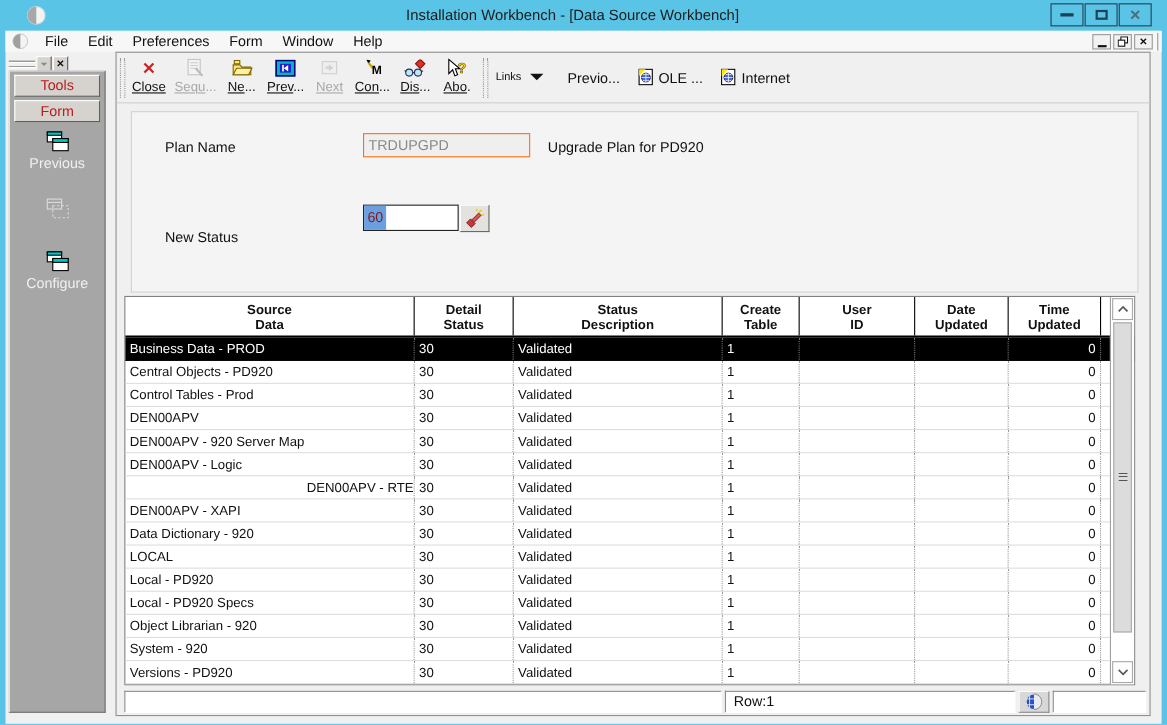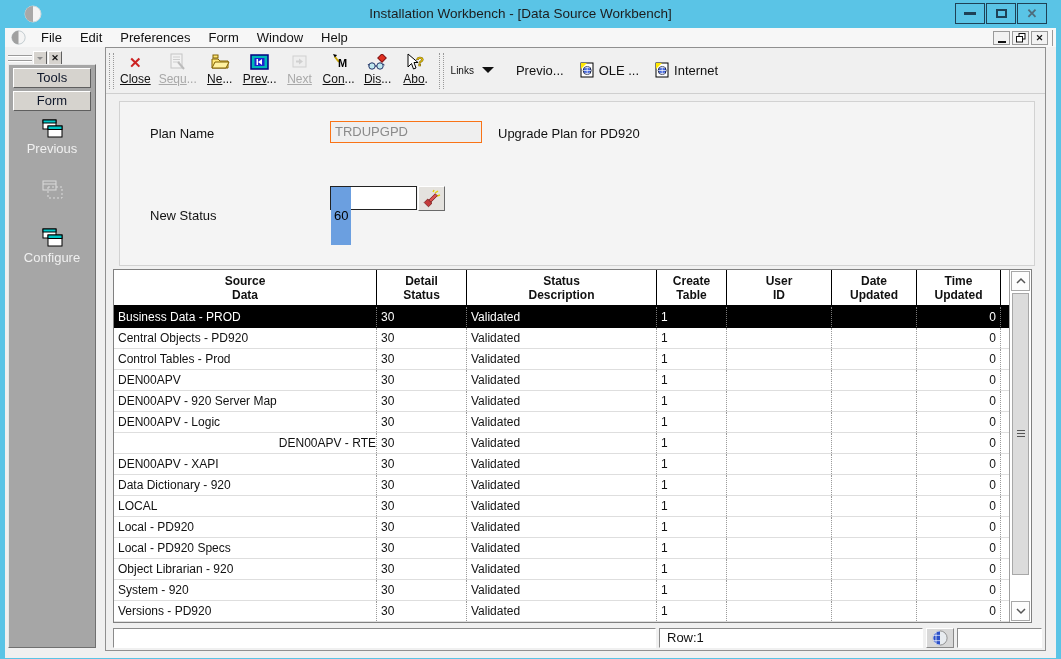--- a/index.html
+++ b/index.html
@@ -38,21 +38,21 @@
 
   
   .fastpath { position:absolute; left:3px; top:4px; height:14px; display:flex; align-items:center; }
   .fp-lines { width:24px; height:7px;
     background:linear-gradient(#9a9a9a 0 1px,#ffffff 1px 2px,transparent 2px 5px,#9a9a9a 5px 6px,#ffffff 6px 7px); }
   .fp-btn { width:14px; height:14px; margin-left:1px; background:#d6d3ce; border:1px solid; border-color:#fff #5f5f5f #5f5f5f #fff; display:flex; align-items:center; justify-content:center; font-size:9px; font-weight:bold; line-height:1; }
   .fp-caret { width:0; height:0; border:3px solid transparent; border-top-color:#8a8a8a; margin-top:3px; }
 
   
   .sidebar { position:absolute; left:3px; top:17px; width:88px; height:584px; background:var(--sidebar); border:1px solid; border-color:#e8e8e8 #707070 #707070 #e8e8e8; }
-  .side-tab { display:block; width:78px; height:20px; margin:3px auto 0; background:#d6d3ce; border:1px solid; border-color:#fff #5f5f5f #5f5f5f #fff; font-size:13px; text-align:center; line-height:17px; color:#0f172a; }
+  .side-tab { display:block; width:78px; height:20px; margin:3px auto 0; background:#d6d3ce; border:1px solid; border-color:#fff #5f5f5f #5f5f5f #fff; font-size:13px; text-align:center; line-height:17px; color:#b91c1c; }
   .side-item { margin-top:6px; text-align:center; color:#f0f0f0; font-size:13px; }
   .side-item .s-ic { height:24px; display:flex; align-items:center; justify-content:center; }
   .side-item .lbl { margin-top:1px; line-height:14px; }
   .side-item.ghost { margin-top:22px; margin-bottom:24px; }
 
   
   .child { position:absolute; left:100px; top:0; width:941px; height:604px; background:#f0f0f0; border:1px solid #909090; }
 
   .toolbar { position:absolute; left:0; top:0; width:939px; height:46px; border-bottom:1px solid #cfcfcf; display:flex; align-items:flex-start; padding-top:3px; }
   .grip { width:5px; height:36px; border-left:1px dotted #999; border-right:1px dotted #999; margin:2px 3px 0 3px; }
@@ -73,21 +73,21 @@
   .link-item .tb-ic { margin-right:5px; }
 
   
   .form-panel { position:absolute; left:13px; top:53px; width:916px; height:165px; background:#f4f4f4; border:1px solid #d2d2d2; }
   .f-label { position:absolute; font-size:13px; color:#111; }
   #plan-label { left:30px; top:24px; }
   #plan-input { position:absolute; left:210px; top:19px; width:152px; height:22px; background:#efefef; border:1px solid #f97316; color:#8a8a8a; line-height:20px; padding-left:4px; font-size:13px; }
   #plan-desc { position:absolute; left:378px; top:24px; font-size:13px; }
   #status-label { left:30px; top:106px; }
   #status-input { position:absolute; left:210px; top:84px; width:87px; height:24px; background:#fff; border:1px solid #222; line-height:22px; padding:0; font-size:13px; }
-  #status-input .sel { display:inline-block; background:var(--selection-bg); color:#000000; padding:20px 3px; line-height:18px; }
+  #status-input .sel { display:inline-block; background:var(--selection-bg); color:#7f1d1d; padding:2px 3px; line-height:18px; }
   .assist { position:absolute; left:298px; top:84px; width:27px; height:25px; background:#e4e2de; border:1px solid; border-color:#fff #6a6a6a #6a6a6a #fff; display:flex; align-items:center; justify-content:center; }
 
   
   .grid { position:absolute; left:7px; top:221px; width:919px; height:354px; background:#fff; border:1px solid #808080; }
   .grid-header { display:flex; height:37px; border-bottom:2px solid #000; }
   .gh-cell { border-right:1px solid #000; text-align:center; font-weight:bold; font-size:12px; line-height:14px; padding-top:4px; overflow:hidden; }
   .gh-fill { flex:1; }
   .g-row { display:flex; height:21px; border-bottom:1px solid #dedede; font-size:12px; }
   .g-cell { border-right:1px dotted #9a9a9a; line-height:20px; padding-left:4px; white-space:nowrap; overflow:hidden; }
   .g-cell.num-r { text-align:right; padding-right:4px; padding-left:0; }

